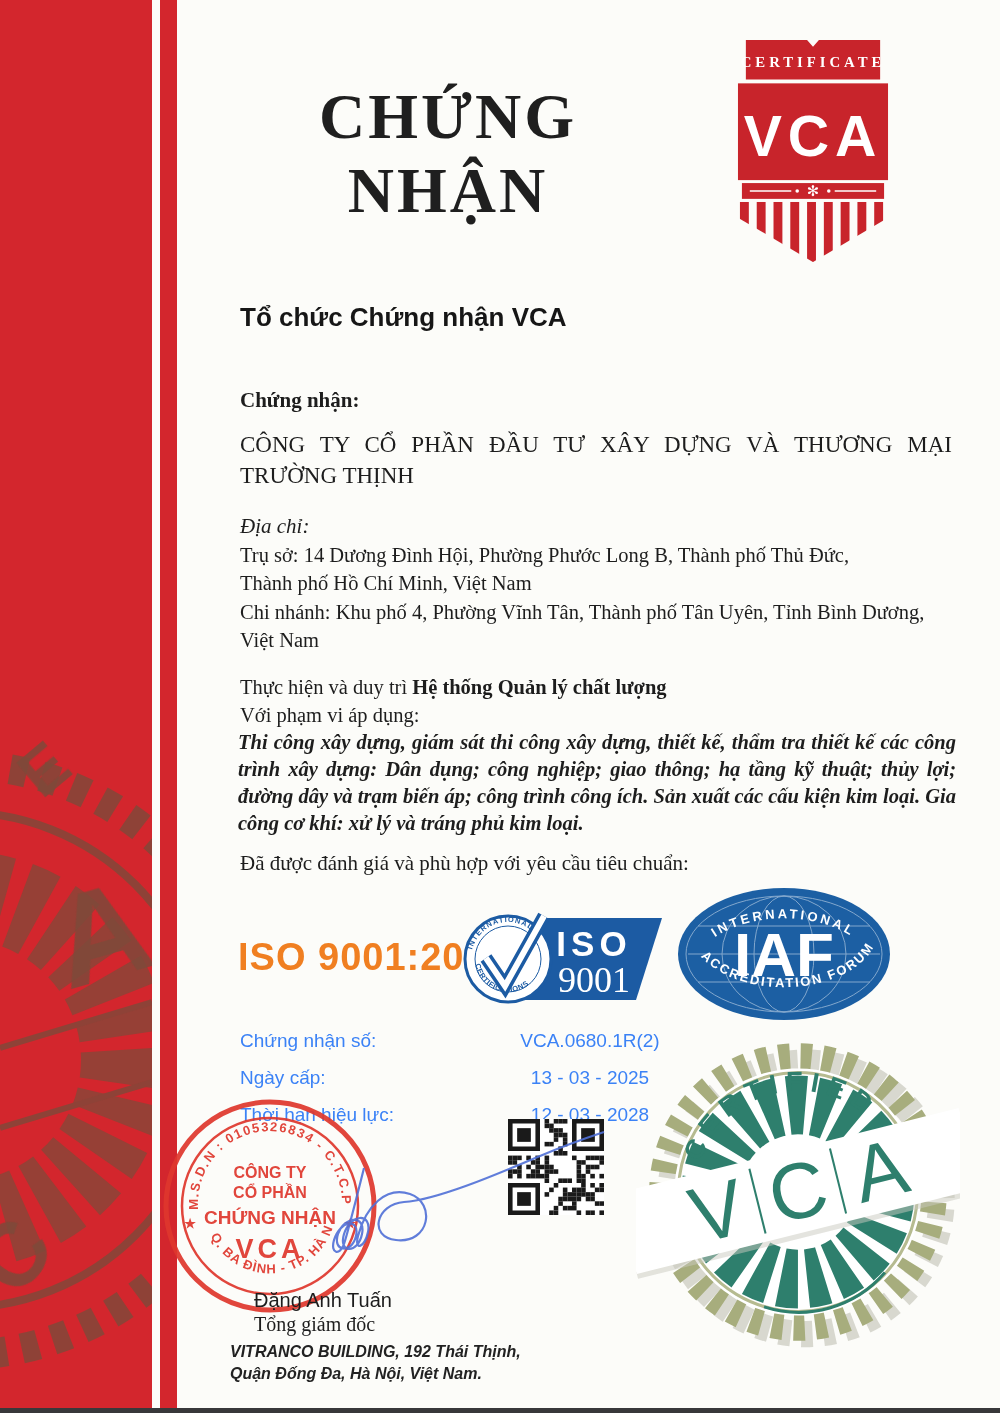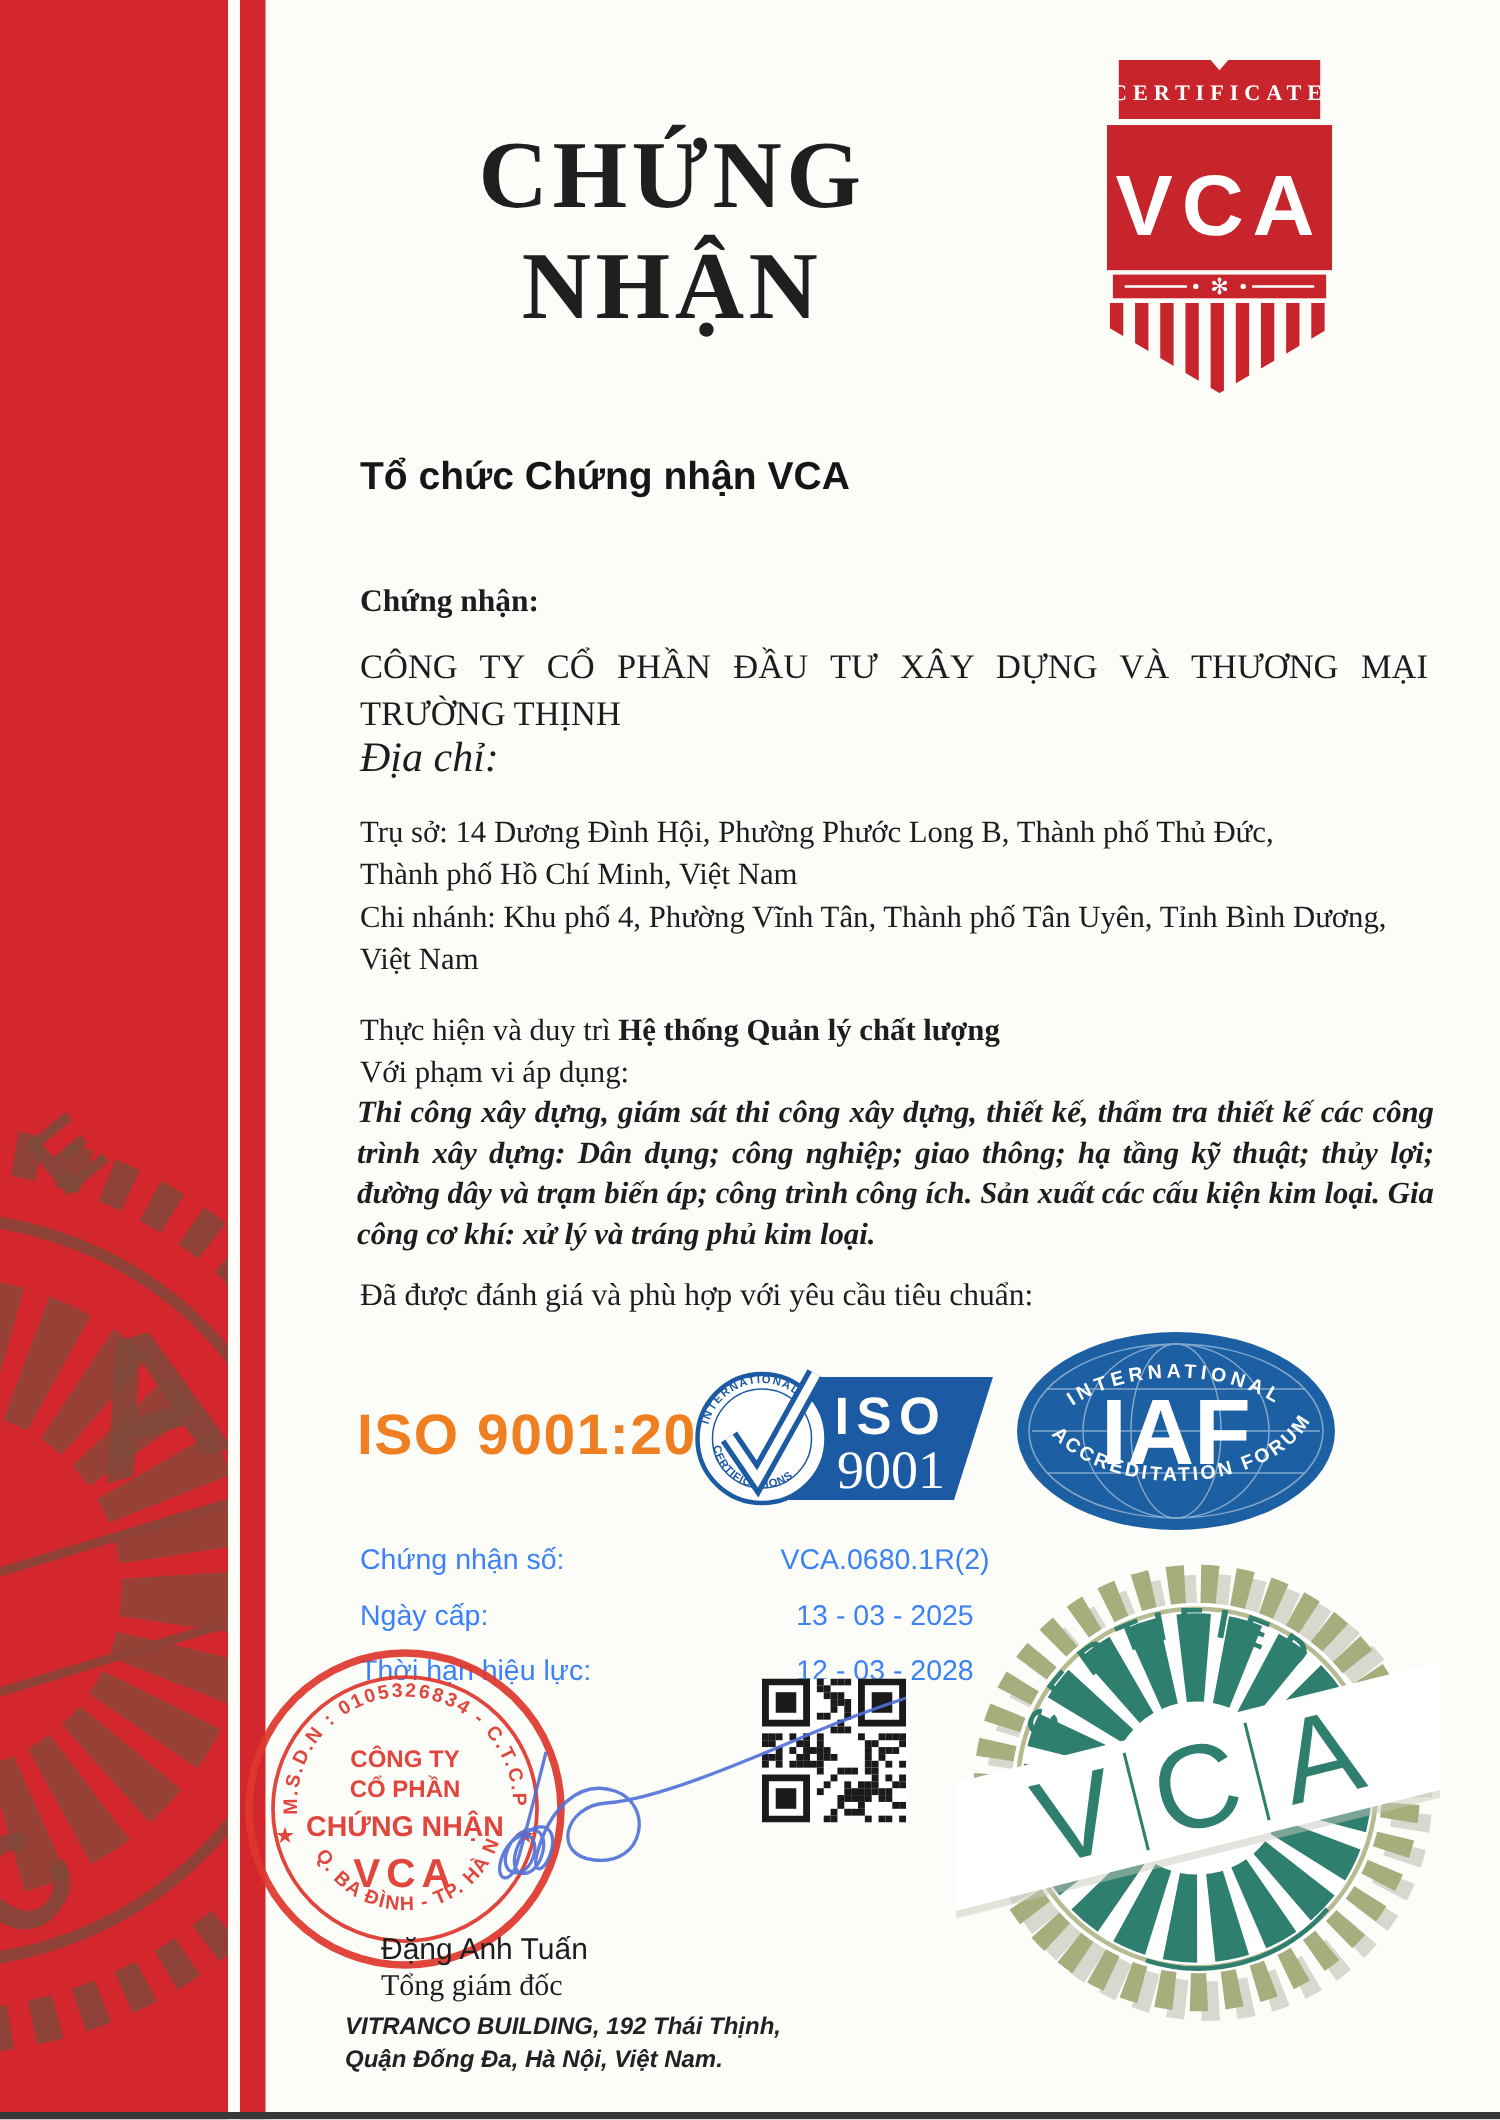--- a/index.html
+++ b/index.html
@@ -12,21 +12,21 @@
   .red-stripe{left:160px;top:0;width:17px;height:1413px;background:#d3262d;}
   .bottom-edge{left:0;top:1408px;width:1000px;height:5px;background:#38383a;}
 
   .title{left:238px;top:80px;width:420px;text-align:center;font-size:64px;font-weight:bold;
          letter-spacing:3px;color:#1f1f1f;}
   .issuer-heading{left:240px;top:302px;font-family:"Liberation Sans",sans-serif;
          font-weight:bold;font-size:26px;color:#161616;}
   .certify-label{left:240px;top:388px;font-size:21px;font-weight:bold;}
   .company{left:240px;top:430px;width:712px;font-size:23px;font-weight:normal;line-height:1.34;
          text-align:justify;}
-  .addr-label{left:240px;top:490px;font-style:italic;font-size:28px;}
+  .addr-label{left:240px;top:514px;font-style:italic;font-size:21px;}
   .addr{left:240px;top:541px;font-size:20.5px;line-height:1.39;}
   .addr span{display:block;}
   .impl{left:240px;top:676px;font-size:20.5px;}
   .impl .b{font-weight:bold;}
   .scope-label{left:240px;top:704px;font-size:20.5px;}
   .scope{left:238px;top:729px;width:718px;font-size:20.5px;font-weight:bold;font-style:italic;
          line-height:1.32;text-align:justify;}
   .assess{left:240px;top:851px;font-size:21px;}
   .std{left:238px;top:936px;font-family:"Liberation Sans",sans-serif;font-weight:bold;
        font-size:38px;letter-spacing:1px;}

